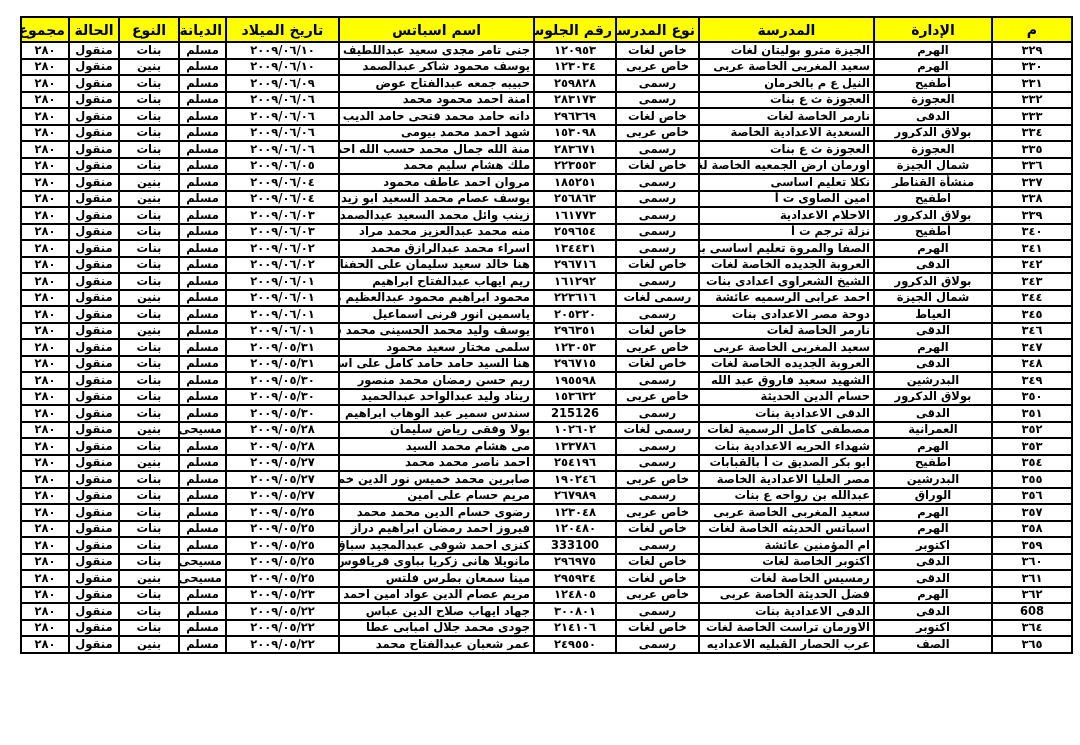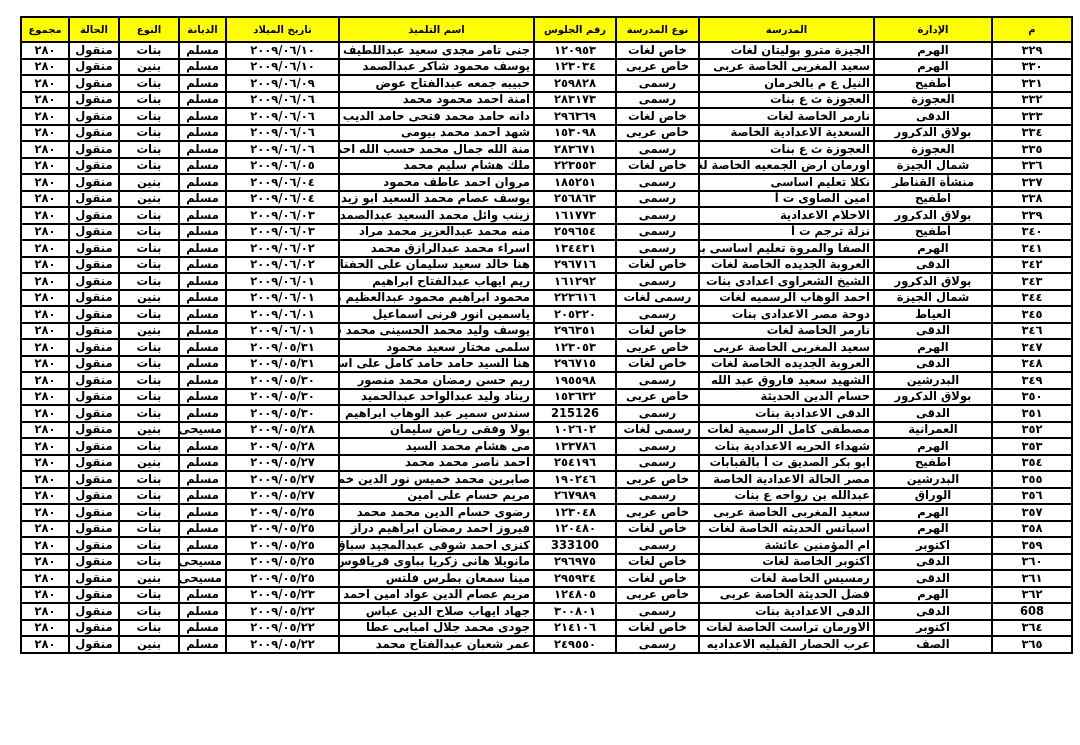--- a/index.html
+++ b/index.html
@@ -25,21 +25,21 @@
   table.results th, table.results td {
     border: 2px solid #000000;
     font-weight: bold;
     color: #000000;
     white-space: nowrap;
     overflow: hidden;
     padding: 0 3px;
   }
   table.results th {
     background: #FFFF00;
-    font-size: 10px;
+    font-size: 14px;
     height: 25px;
     text-align: center;
   }
   table.results td {
     background: #FFFFFF;
     font-size: 11.5px;
     line-height: 1;
     height: 16.5px;
     text-align: center;
   }
@@ -77,21 +77,21 @@
       <col class="c-status">
       <col class="c-total">
     </colgroup>
     <thead>
       <tr>
         <th>م</th>
         <th>الإدارة</th>
         <th>المدرسة</th>
         <th>نوع المدرسة</th>
         <th>رقم الجلوس</th>
-        <th>اسم التلميذ</th>
+        <th>اسم اسباتس</th>
         <th>تاريخ الميلاد</th>
         <th>الديانة</th>
         <th>النوع</th>
         <th>الحالة</th>
         <th>مجموع</th>
       </tr>
     </thead>
     <tbody>
         <tr>
     <td>٣٢٩</td>
@@ -284,21 +284,21 @@
     <td class="align-start">ريم ايهاب عبدالفتاح ابراهيم</td>
     <td>٢٠٠٩/٠٦/٠١</td>
     <td>مسلم</td>
     <td>بنات</td>
     <td>منقول</td>
     <td>٢٨٠</td>
   </tr>
         <tr>
     <td>٣٤٤</td>
     <td>شمال الجيزة</td>
-    <td class="align-start">احمد الوهاب الرسميه لغات</td>
+    <td class="align-start">احمد عرابى الرسميه عائشة</td>
     <td>رسمى لغات</td>
     <td>٢٢٣٦١٦</td>
     <td class="align-start">محمود ابراهيم محمود عبدالعظيم محمود</td>
     <td>٢٠٠٩/٠٦/٠١</td>
     <td>مسلم</td>
     <td>بنين</td>
     <td>منقول</td>
     <td>٢٨٠</td>
   </tr>
         <tr>
@@ -427,21 +427,21 @@
     <td class="align-start">احمد ناصر محمد محمد</td>
     <td>٢٠٠٩/٠٥/٢٧</td>
     <td>مسلم</td>
     <td>بنين</td>
     <td>منقول</td>
     <td>٢٨٠</td>
   </tr>
         <tr>
     <td>٣٥٥</td>
     <td>البدرشين</td>
-    <td class="align-start">مصر الحالة الاعدادية الخاصة</td>
+    <td class="align-start">مصر العليا الاعدادية الخاصة</td>
     <td>خاص عربى</td>
     <td>١٩٠٢٤٦</td>
     <td class="align-start">صابرين محمد خميس نور الدين خميس</td>
     <td>٢٠٠٩/٠٥/٢٧</td>
     <td>مسلم</td>
     <td>بنات</td>
     <td>منقول</td>
     <td>٢٨٠</td>
   </tr>
         <tr>

